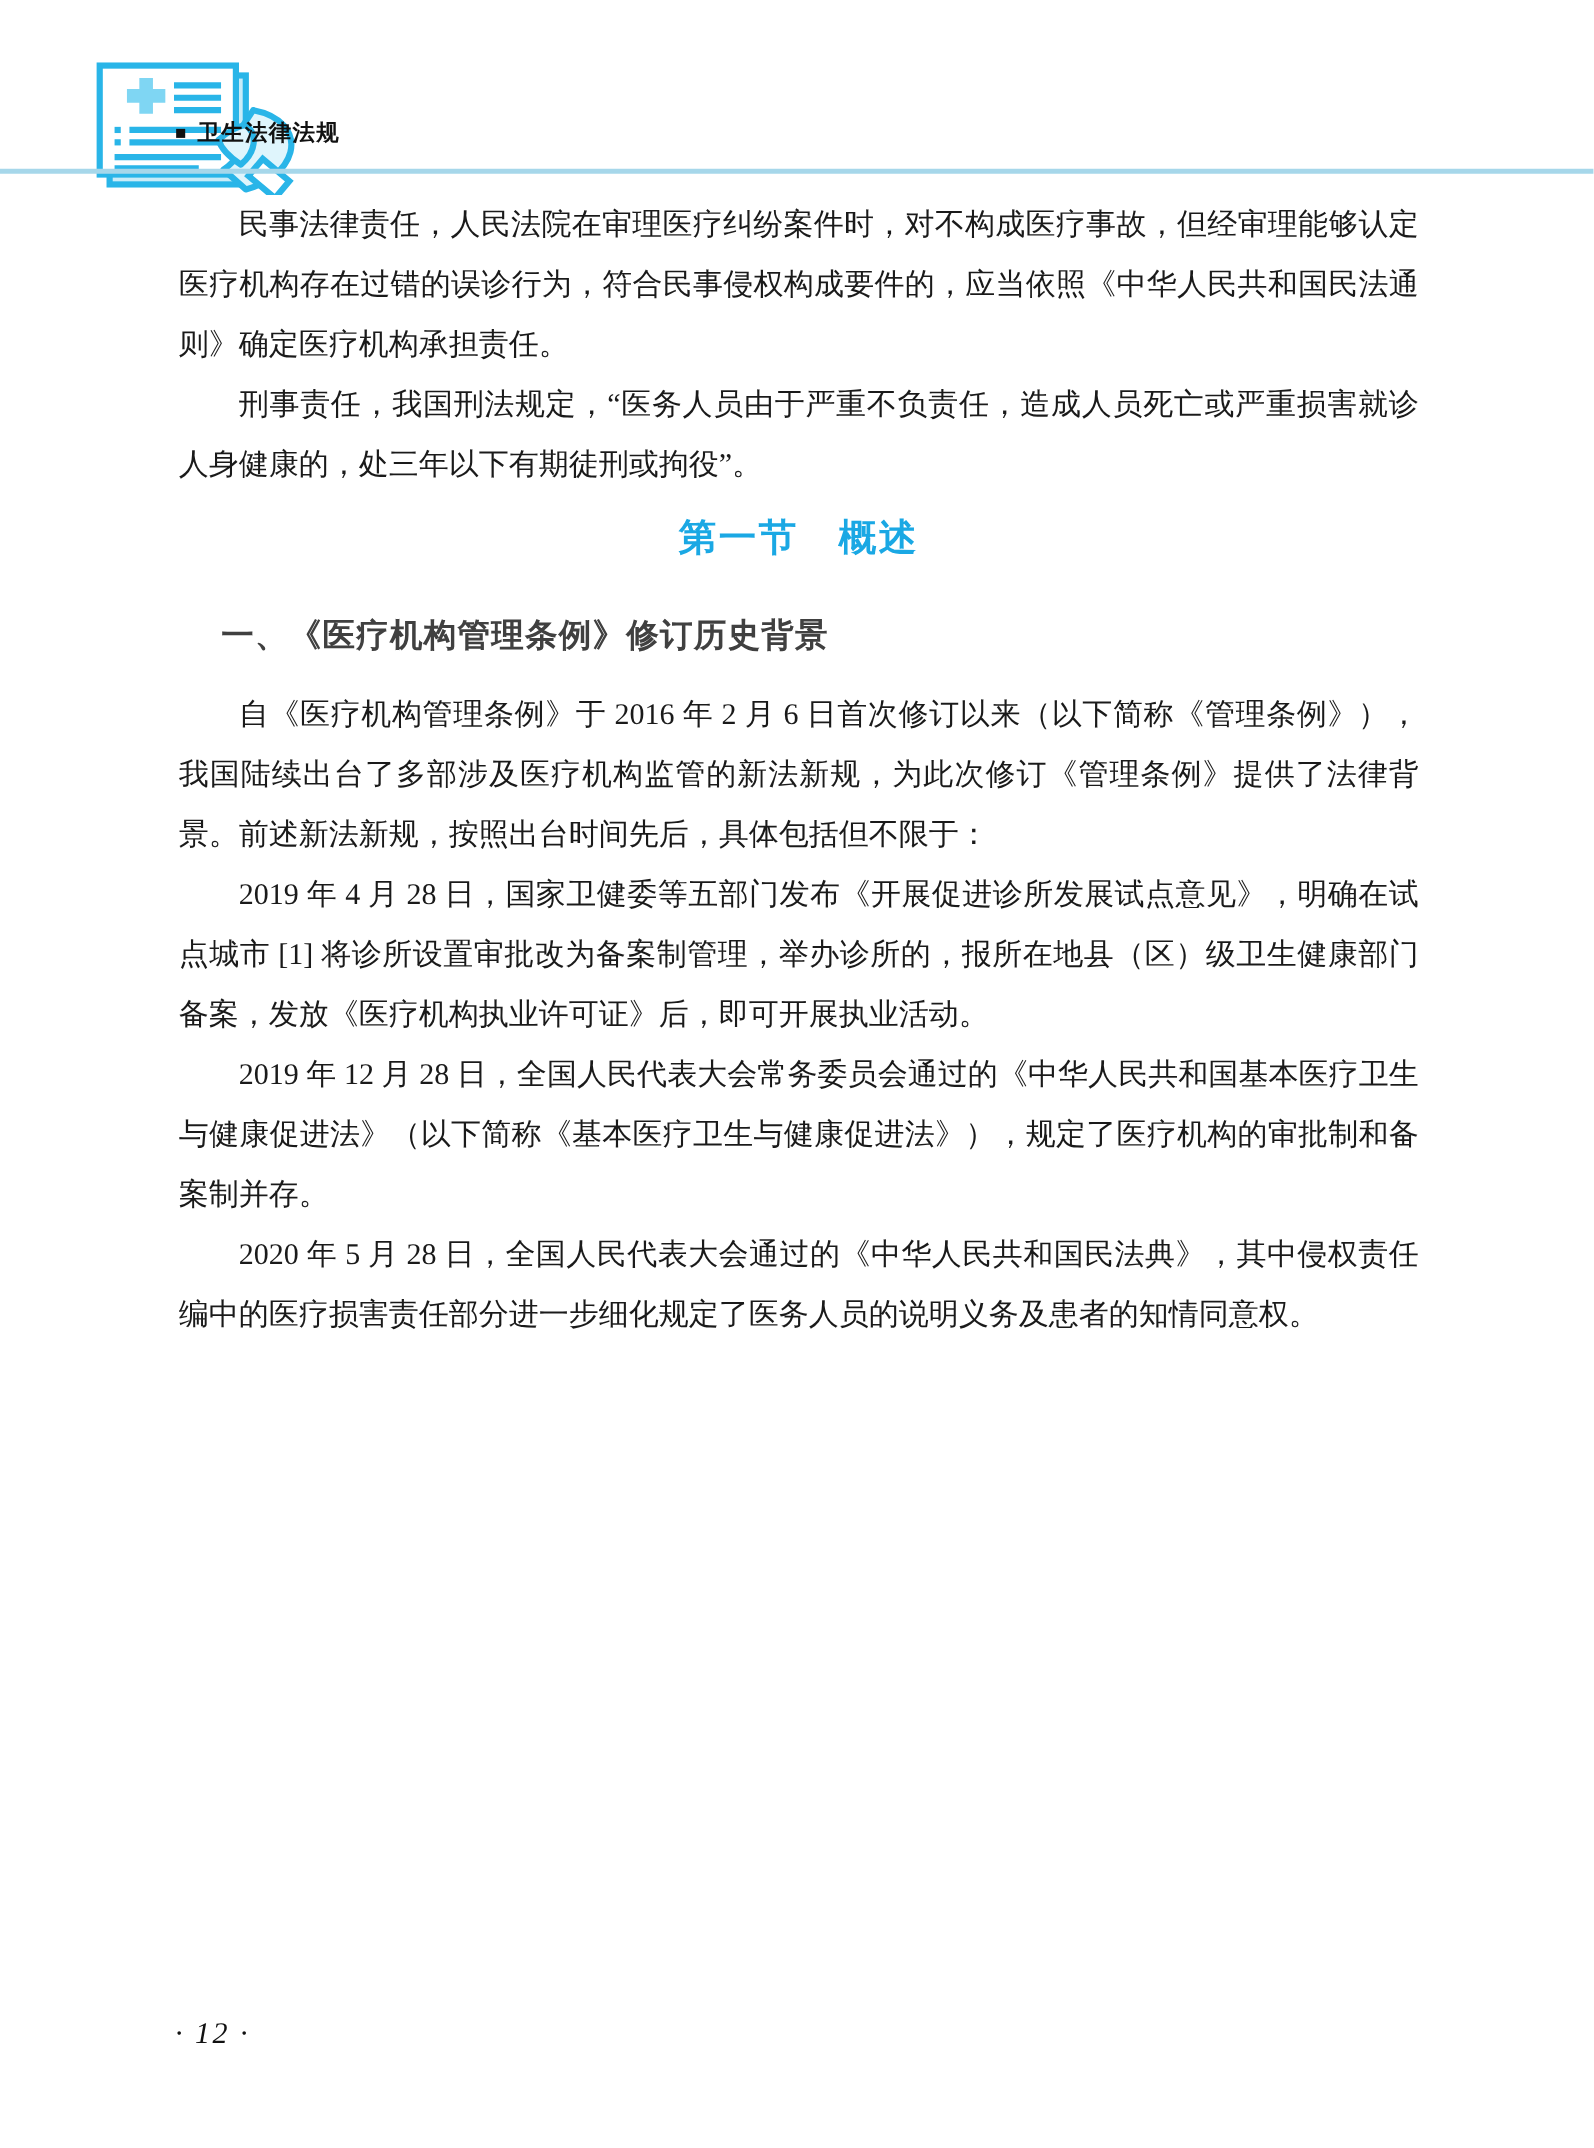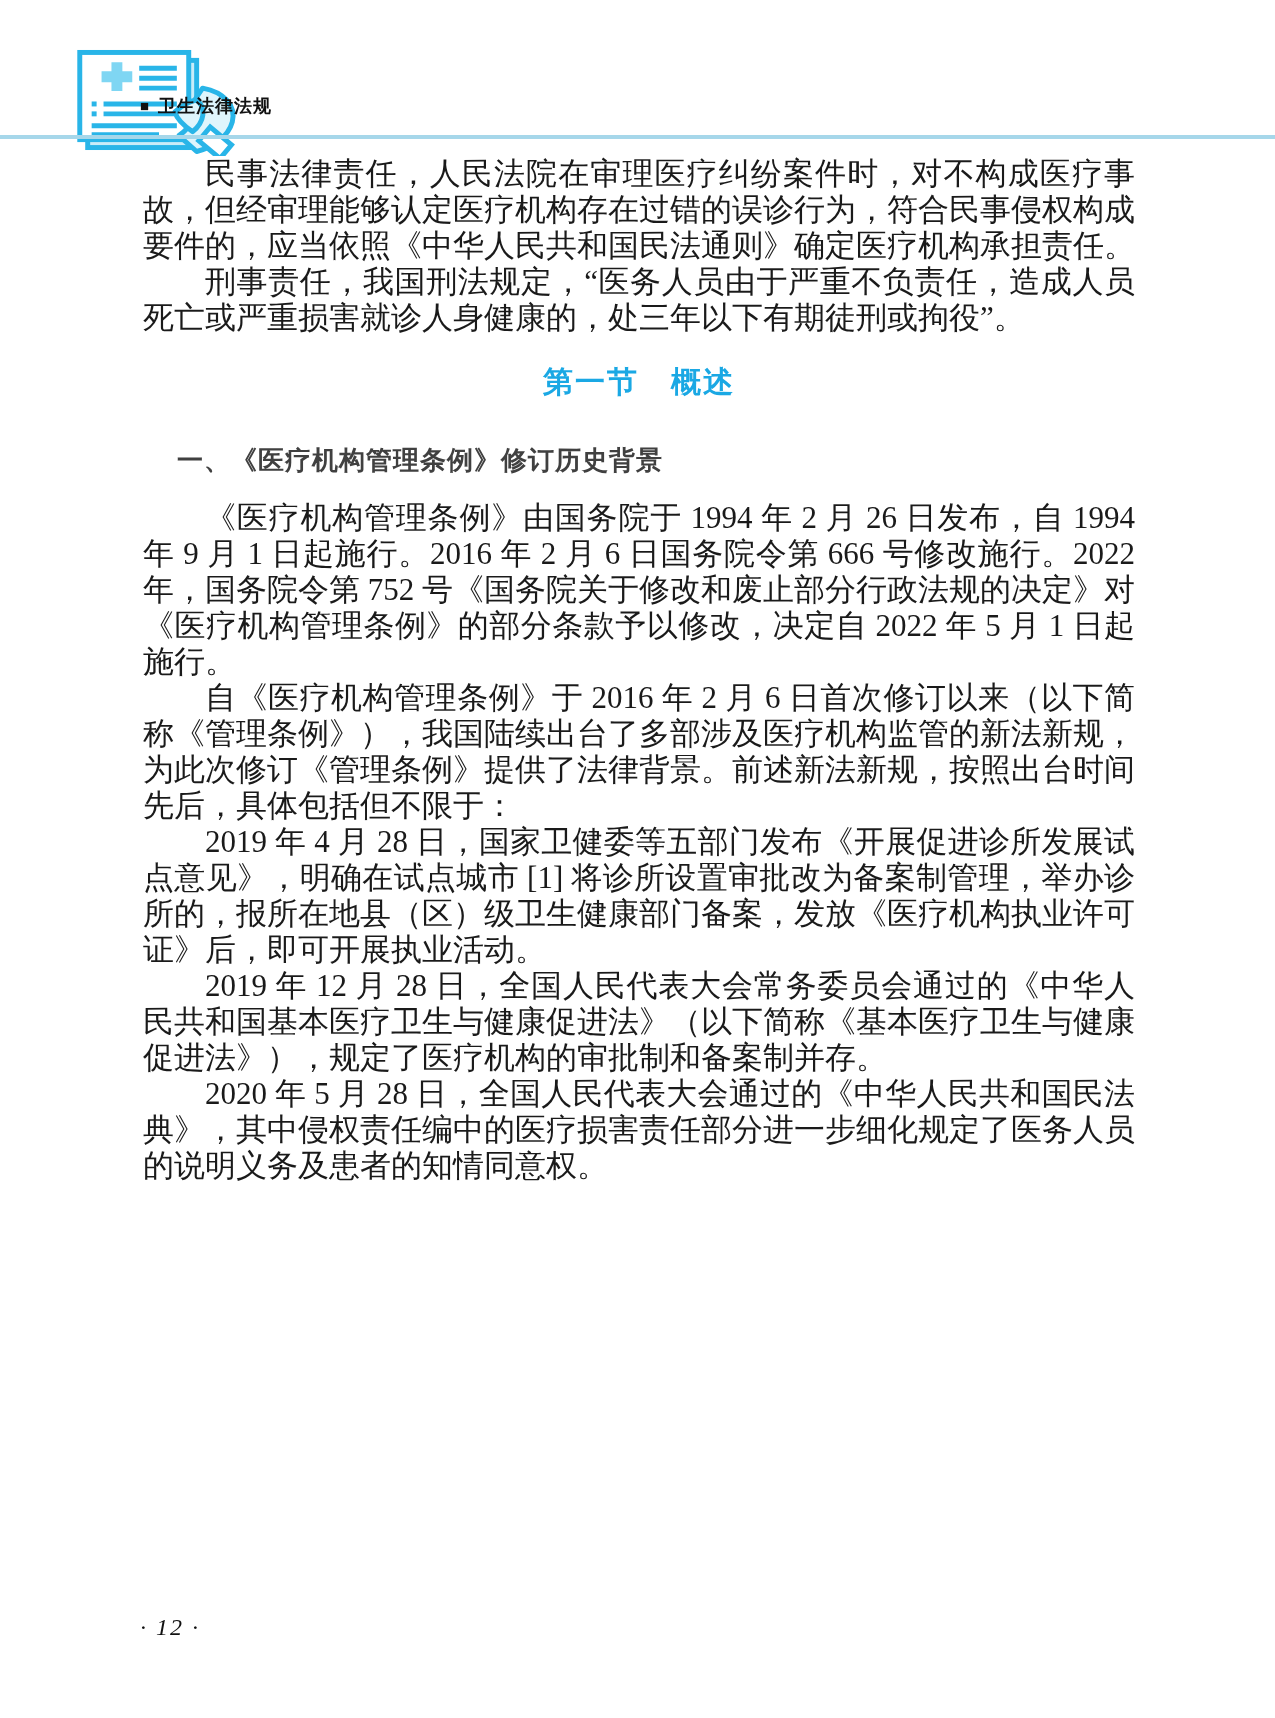--- a/index.html
+++ b/index.html
@@ -23,25 +23,25 @@
   .hdr-rule{
     position:absolute;left:0;right:0;top:135px;height:4px;
     background:#a6d7ea;
   }
   
   main{
     position:absolute;left:143px;top:156px;width:992px;
   }
   p.body{
     margin:0;
-    font-size:31px;line-height:36px;
+    font-size:24px;line-height:48px;
     text-align:justify;text-indent:2em;
   }
   .section-title{
-    margin:26px 0 40px 0;
+    margin:14px 0 40px 0;
     text-align:center;
     font-family:"Liberation Sans","DejaVu Sans",sans-serif;
     font-weight:bold;font-size:30px;color:#1aa8e4;
     letter-spacing:2px;
   }
   .sub-heading{
     margin:30px 0 22px 0;
     padding-left:34px;
     font-family:"Liberation Sans","DejaVu Sans",sans-serif;
     font-weight:bold;font-size:26px;color:#404040;
@@ -93,21 +93,20 @@
   </div>
   <div class="hdr-rule"></div>
 
   <main>
     <p class="body">民事法律责任，人民法院在审理医疗纠纷案件时，对不构成医疗事故，但经审理能够认定医疗机构存在过错的误诊行为，符合民事侵权构成要件的，应当依照《中华人民共和国民法通则》确定医疗机构承担责任。</p>
     <p class="body">刑事责任，我国刑法规定，“医务人员由于严重不负责任，造成人员死亡或严重损害就诊人身健康的，处三年以下有期徒刑或拘役”。</p>
 
     <h2 class="section-title">第一节　概述</h2>
 
     <h3 class="sub-heading">一、《医疗机构管理条例》修订历史背景</h3>
-    <p class="body">《医疗机构管理条例》由国务院于 1994 年 2 月 26 日发布，自 1994 年 9 月 1 日起施行。2016 年 2 月 6 日国务院令第 666 号修改施行。2022 年，国务院令第 752 号《国务院关于修改和废止部分行政法规的决定》对《医疗机构管理条例》的部分条款予以修改，决定自 2022 年 5 月 1 日起施行。</p>
     <p class="body">自《医疗机构管理条例》于 2016 年 2 月 6 日首次修订以来（以下简称《管理条例》），我国陆续出台了多部涉及医疗机构监管的新法新规，为此次修订《管理条例》提供了法律背景。前述新法新规，按照出台时间先后，具体包括但不限于：</p>
     <p class="body">2019 年 4 月 28 日，国家卫健委等五部门发布《开展促进诊所发展试点意见》，明确在试点城市 [1] 将诊所设置审批改为备案制管理，举办诊所的，报所在地县（区）级卫生健康部门备案，发放《医疗机构执业许可证》后，即可开展执业活动。</p>
     <p class="body">2019 年 12 月 28 日，全国人民代表大会常务委员会通过的《中华人民共和国基本医疗卫生与健康促进法》（以下简称《基本医疗卫生与健康促进法》），规定了医疗机构的审批制和备案制并存。</p>
     <p class="body">2020 年 5 月 28 日，全国人民代表大会通过的《中华人民共和国民法典》，其中侵权责任编中的医疗损害责任部分进一步细化规定了医务人员的说明义务及患者的知情同意权。</p>
 
   </main>
 
   <div class="page-number">· 12 ·</div>
 </div>
 

